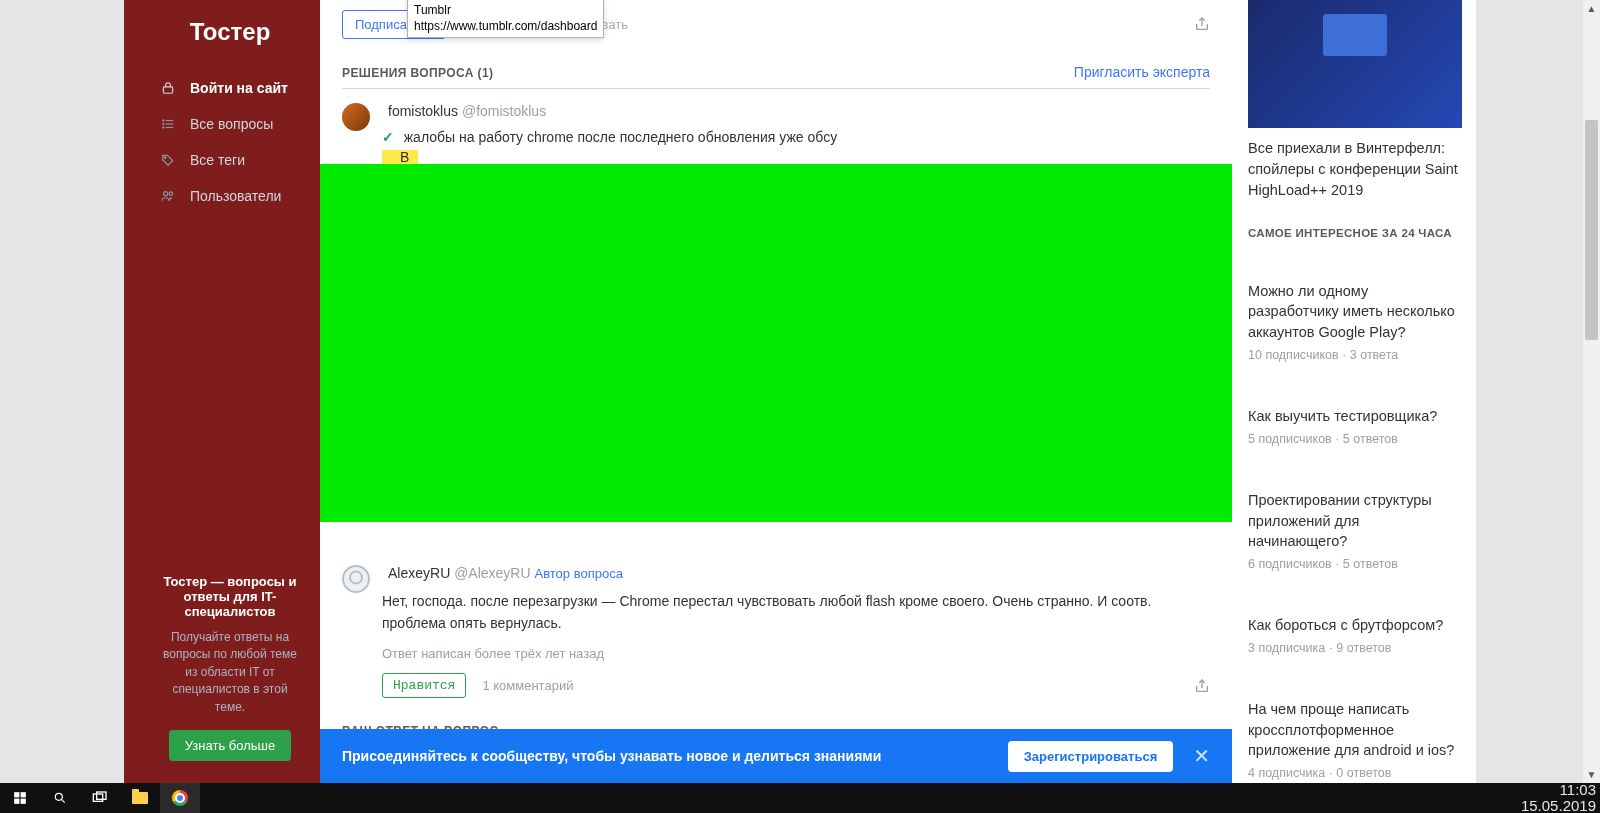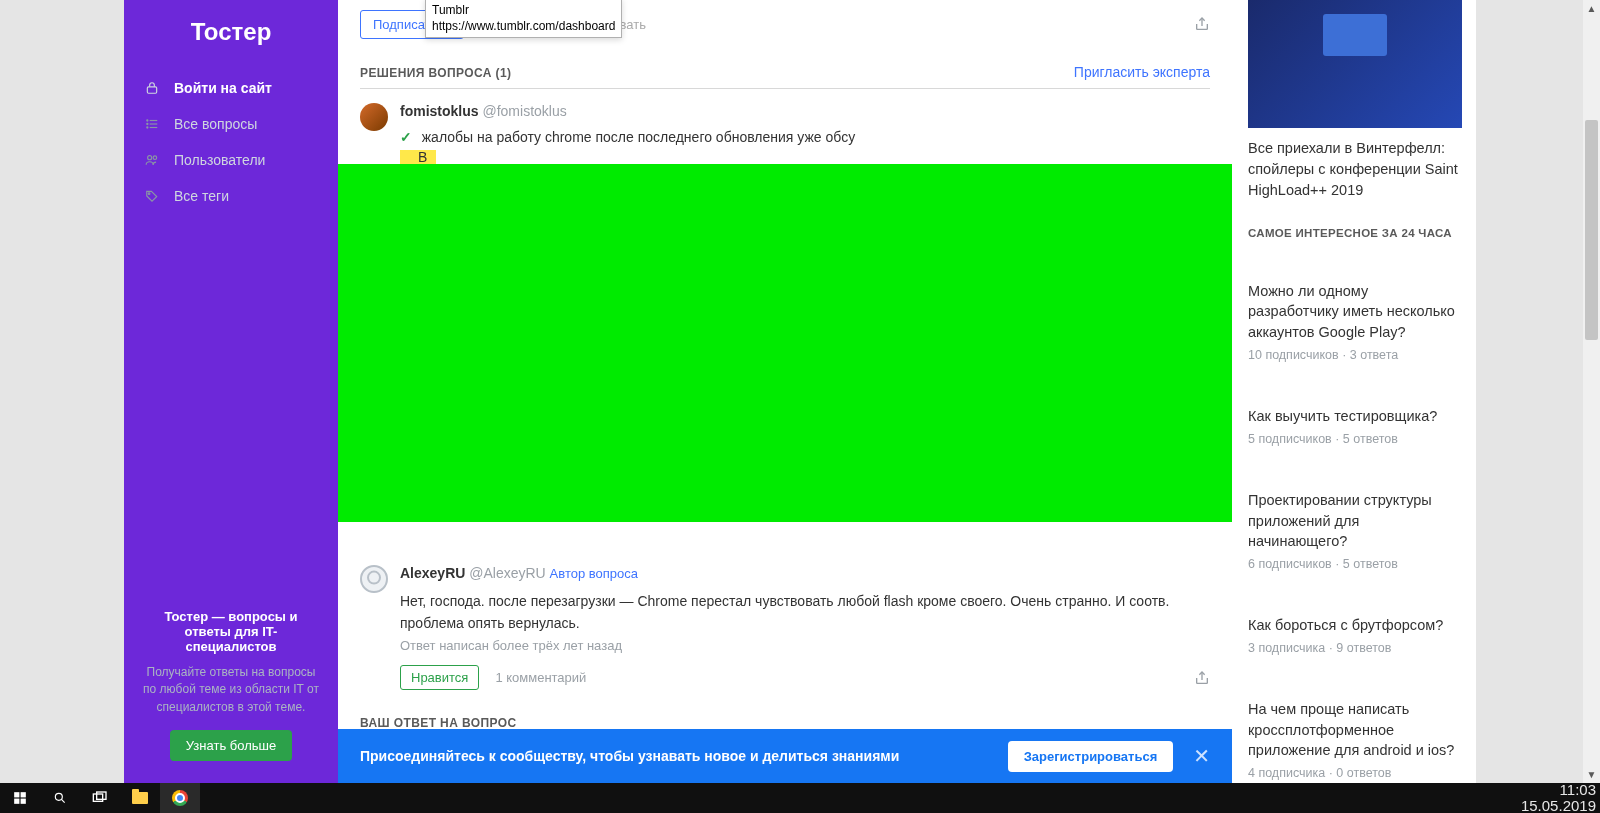--- a/index.html
+++ b/index.html
@@ -5,21 +5,21 @@
 * { margin: 0; padding: 0; box-sizing: border-box; }
 html, body { height: 100%; }
 body { font-family: -apple-system, BlinkMacSystemFont, "Segoe UI", Arial, sans-serif; background: #e5e5e5; overflow: hidden; }
 
 
 .viewport { position: relative; width: 1600px; height: 813px; background: #e5e5e5; }
 .content-scroll { position: absolute; left: 0; top: 0; right: 0; bottom: 30px; display: flex; justify-content: center; }
 .page { display: flex; width: 1352px; height: 100%; }
 
 
-.sidebar { width: 214px; background: #6d28d9; color: #cfd6df; display: flex; flex-direction: column; }
+.sidebar { width: 196px; background: #7f1d1d; color: #cfd6df; display: flex; flex-direction: column; padding-left: 16px; }
 .brand { color: #fff; font-size: 24px; font-weight: 700; text-align: center; padding: 18px 0 24px; }
 .side-nav { list-style: none; }
 .side-nav li { display: flex; align-items: center; gap: 14px; padding: 10px 20px; font-size: 14px; color: #cfd6df; cursor: pointer; }
 .side-nav li.em { font-weight: 700; color: #fff; text-align: right; }
 .side-nav .ico { width: 16px; display: inline-flex; justify-content: center; }
 .sidebar-spacer { flex: 1; }
 .sidebar-footer { padding: 16px 18px 22px; text-align: center; font-size: 12px; color: #aab4c2; }
 .sidebar-footer .tagline { color: #fff; font-weight: 700; font-size: 13px; margin-bottom: 10px; }
 .sidebar-footer .desc { line-height: 1.45; margin-bottom: 14px; }
 .btn-learnmore { background: #2ca14a; color: #fff; border: none; border-radius: 4px; padding: 8px 16px; font-size: 13px; cursor: pointer; }
@@ -37,27 +37,27 @@
 .section-header { display: flex; align-items: baseline; margin-top: 16px; }
 .section-title { font-size: 12px; letter-spacing: .4px; color: #5a5a5a; font-weight: 700; }
 .invite-link { margin-left: auto; color: #3e74ff; font-size: 14px; cursor: pointer; }
 .hr { height: 1px; background: #d8d8d8; margin-top: 8px; }
 
 .answer { margin-top: 14px; display: flex; gap: 12px; }
 .avatar { width: 28px; height: 28px; border-radius: 50%; flex: 0 0 28px; }
 .avatar.blank { border: 2px solid #b8c0c8; background: #eef1f4; position: relative; }
 .avatar.blank::after { content: ""; position: absolute; width: 10px; height: 10px; border: 2px solid #b8c0c8; border-radius: 50%; left: 50%; top: 50%; transform: translate(-50%,-60%); }
 .answer-body { flex: 1; font-size: 14px; color: #333; }
-.answer-body .name { font-weight: 700; color: #333; }
+.answer-body .name { font-weight: 400; color: #333; margin-left: 6px; }
 .answer-body .handle { color: #9aa0a6; }
 .answer-body .badge-author { color: #3e74ff; font-size: 13px; }
 .answer-text { margin-top: 10px; line-height: 1.55; }
-.answer-meta { color: #9aa0a6; font-size: 13px; margin-top: 4px; }
+.answer-meta { color: #9aa0a6; font-size: 13px; margin-top: 12px; }
 .answer-actions { display: flex; align-items: center; gap: 16px; margin-top: 12px; }
-.btn-sm-outline { border: 1px solid #2ca14a; color: #2ca14a; background: #fff; padding: 4px 10px; font-size: 13px; border-radius: 3px; cursor: pointer; }
+.btn-sm-outline { border: 1px solid #2ca14a; color: #2ca14a; background: #fff; padding: 4px 10px; font-size: 13px; border-radius: 3px; cursor: pointer; font-family: Liberation Mono, monospace; }
 .muted-link { color: #9aa0a6; font-size: 13px; cursor: pointer; }
 .share-icon { margin-left: auto; color: #888; }
 
 .mark-row { display: flex; align-items: center; gap: 10px; margin-top: 10px; }
 .check-ico { color: #2ca14a; font-weight: 700; }
 .yellow-block { display: inline-block; background: #ffe84a; width: 36px; height: 14px; }
 
 .green-zone { position: absolute; left: 0; right: 0; top: 164px; height: 358px; background: #00eb00; z-index: 5; }
 
 .section-bottom { margin-top: 400px; }
@@ -122,37 +122,37 @@
                   <line x1="8" y1="18" x2="21" y2="18"></line>
                   <circle cx="4" cy="6" r="1"></circle>
                   <circle cx="4" cy="12" r="1"></circle>
                   <circle cx="4" cy="18" r="1"></circle>
                 </svg>
             </span>
             <span>Все вопросы</span>
           </li>
           <li>
             <span class="ico">
+              <svg width="14" height="14" viewBox="0 0 24 24" fill="none" stroke="#8a95a5" stroke-width="2">
+                  <path d="M20 13l-8 8-9-9V4h8z"></path>
+                  <circle cx="7" cy="8" r="1.4"></circle>
+                </svg>
+            </span>
+            <span>Все теги</span>
+          </li>
+          <li>
+            <span class="ico">
               <svg width="16" height="14" viewBox="0 0 24 24" fill="none" stroke="#8a95a5" stroke-width="2">
                   <circle cx="8" cy="8" r="3.5"></circle>
                   <path d="M2 20c0-3 3-5 6-5s6 2 6 5"></path>
                   <circle cx="17" cy="8" r="3"></circle>
                   <path d="M14 20c0-3 2.5-4.5 5-4.5"></path>
                 </svg>
             </span>
             <span>Пользователи</span>
-          </li>
-          <li>
-            <span class="ico">
-              <svg width="14" height="14" viewBox="0 0 24 24" fill="none" stroke="#8a95a5" stroke-width="2">
-                  <path d="M20 13l-8 8-9-9V4h8z"></path>
-                  <circle cx="7" cy="8" r="1.4"></circle>
-                </svg>
-            </span>
-            <span>Все теги</span>
           </li>
         </ul>
         <div class="sidebar-spacer"></div>
         <div class="sidebar-footer">
           <div class="tagline">Тостер — вопросы и ответы для IT-специалистов</div>
           <div class="desc">Получайте ответы на вопросы по любой теме из области IT от специалистов в этой теме.</div>
           <button class="btn-learnmore">Узнать больше</button>
         </div>
       </aside>
 

